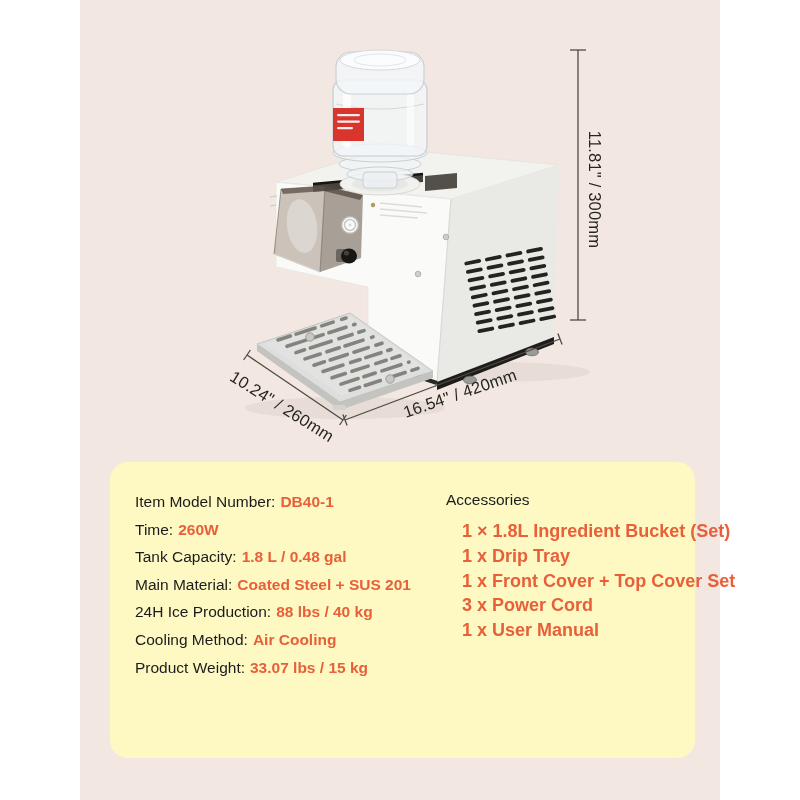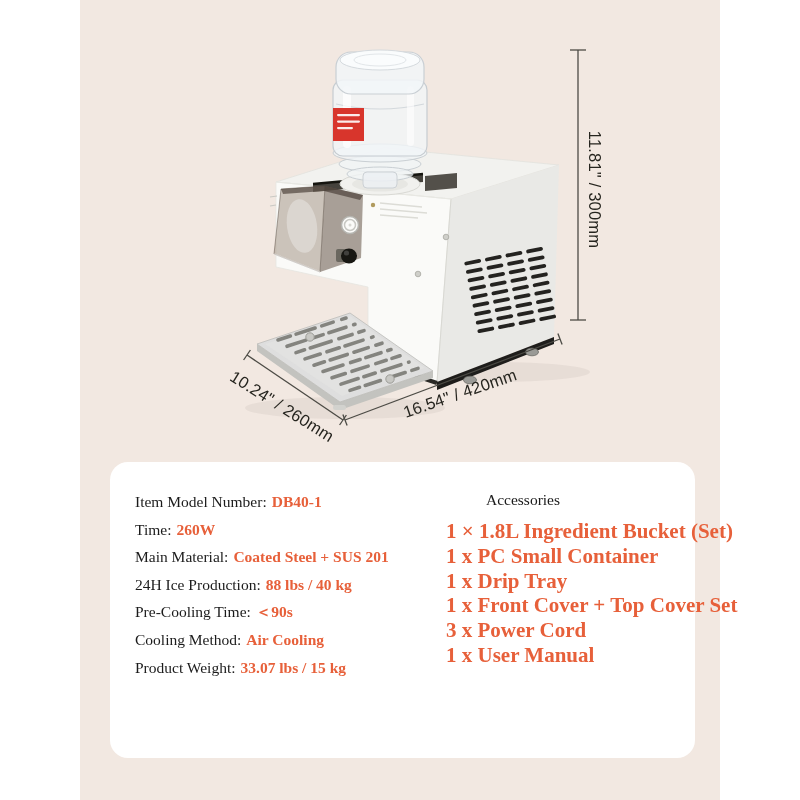--- a/index.html
+++ b/index.html
@@ -16,29 +16,29 @@
   .figure-svg{position:absolute;left:0;top:0;}
   .dim-label{
     position:absolute;font-size:16.5px;color:#26251f;letter-spacing:.2px;
     white-space:nowrap;text-align:center;font-weight:400;
   }
   .dim-label.v{left:449px;top:180px;width:130px;transform:rotate(90deg);}
   .dim-label.bl{left:127px;top:397px;width:150px;transform:rotate(32deg);}
   .dim-label.br{left:305px;top:384px;width:150px;transform:rotate(-19deg);}
   .spec-card{
     position:absolute;left:30px;top:462px;width:585px;height:296px;
-    background:#ffffff;border-radius:18px;font-family:Liberation Serif, serif;
+    background:#fef9c3;border-radius:18px;
   }
   .col-left{position:absolute;left:25px;top:26px;}
   .spec-row{font-size:15.5px;line-height:27.6px;color:#1b1b1b;white-space:nowrap;}
   .spec-label{color:#1b1b1b;font-weight:400;}
   .spec-value{color:#e7603a;font-weight:700;margin-left:5px;}
   .col-right{position:absolute;left:336px;top:27px;}
-  .acc-title{font-size:15.5px;line-height:21px;color:#1b1b1b;margin-bottom:9px;font-weight:400;margin-left:40px;}
-  .acc-item{font-size:21px;line-height:24.8px;color:#e7603a;font-weight:700;white-space:nowrap;}
+  .acc-title{font-size:15.5px;line-height:21px;color:#1b1b1b;margin-bottom:9px;font-weight:400;}
+  .acc-item{font-size:18px;line-height:24.8px;color:#e7603a;font-weight:700;white-space:nowrap;margin-left:16px;}
 </style>
 </head>
 <body>
 
 <div class="stage">
 
   <svg class="figure-svg" width="640" height="460" viewBox="0 0 640 460">
 
     <g>
       <ellipse cx="265" cy="408" rx="100" ry="11" fill="rgba(70,58,50,0.06)"></ellipse>
@@ -217,38 +217,37 @@
   <div class="dim-label v">11.81" / 300mm</div>
   <div class="dim-label bl">10.24" / 260mm</div>
   <div class="dim-label br">16.54" / 420mm</div>
 
   <div class="spec-card">
     <div class="col-left">
   <div class="spec-row"><span class="spec-label">Item Model Number:</span><span class="spec-value">DB40-1</span></div>
 
   <div class="spec-row"><span class="spec-label">Time:</span><span class="spec-value">260W</span></div>
 
+  <div class="spec-row"><span class="spec-label">Tank Capacity:</span><span class="spec-value">1.8 L / 0.48 gal</span></div>
 
 
   <div class="spec-row"><span class="spec-label">Main Material:</span><span class="spec-value">Coated Steel + SUS 201</span></div>
 
   <div class="spec-row"><span class="spec-label">24H Ice Production:</span><span class="spec-value">88 lbs / 40 kg</span></div>
 
-  <div class="spec-row"><span class="spec-label">Pre-Cooling Time:</span><span class="spec-value">＜90s</span></div>
 
   <div class="spec-row"><span class="spec-label">Cooling Method:</span><span class="spec-value">Air Cooling</span></div>
 
   <div class="spec-row"><span class="spec-label">Product Weight:</span><span class="spec-value">33.07 lbs / 15 kg</span></div>
 </div>
     <div class="col-right">
       <div class="acc-title">Accessories</div>
       <div>
   <div class="acc-item">1 × 1.8L Ingredient Bucket (Set)</div>
 
-  <div class="acc-item">1 x PC Small Container</div>
 
   <div class="acc-item">1 x Drip Tray</div>
 
   <div class="acc-item">1 x Front Cover + Top Cover Set</div>
 
   <div class="acc-item">3 x Power Cord</div>
 
   <div class="acc-item">1 x User Manual</div>
 </div>
     </div>

